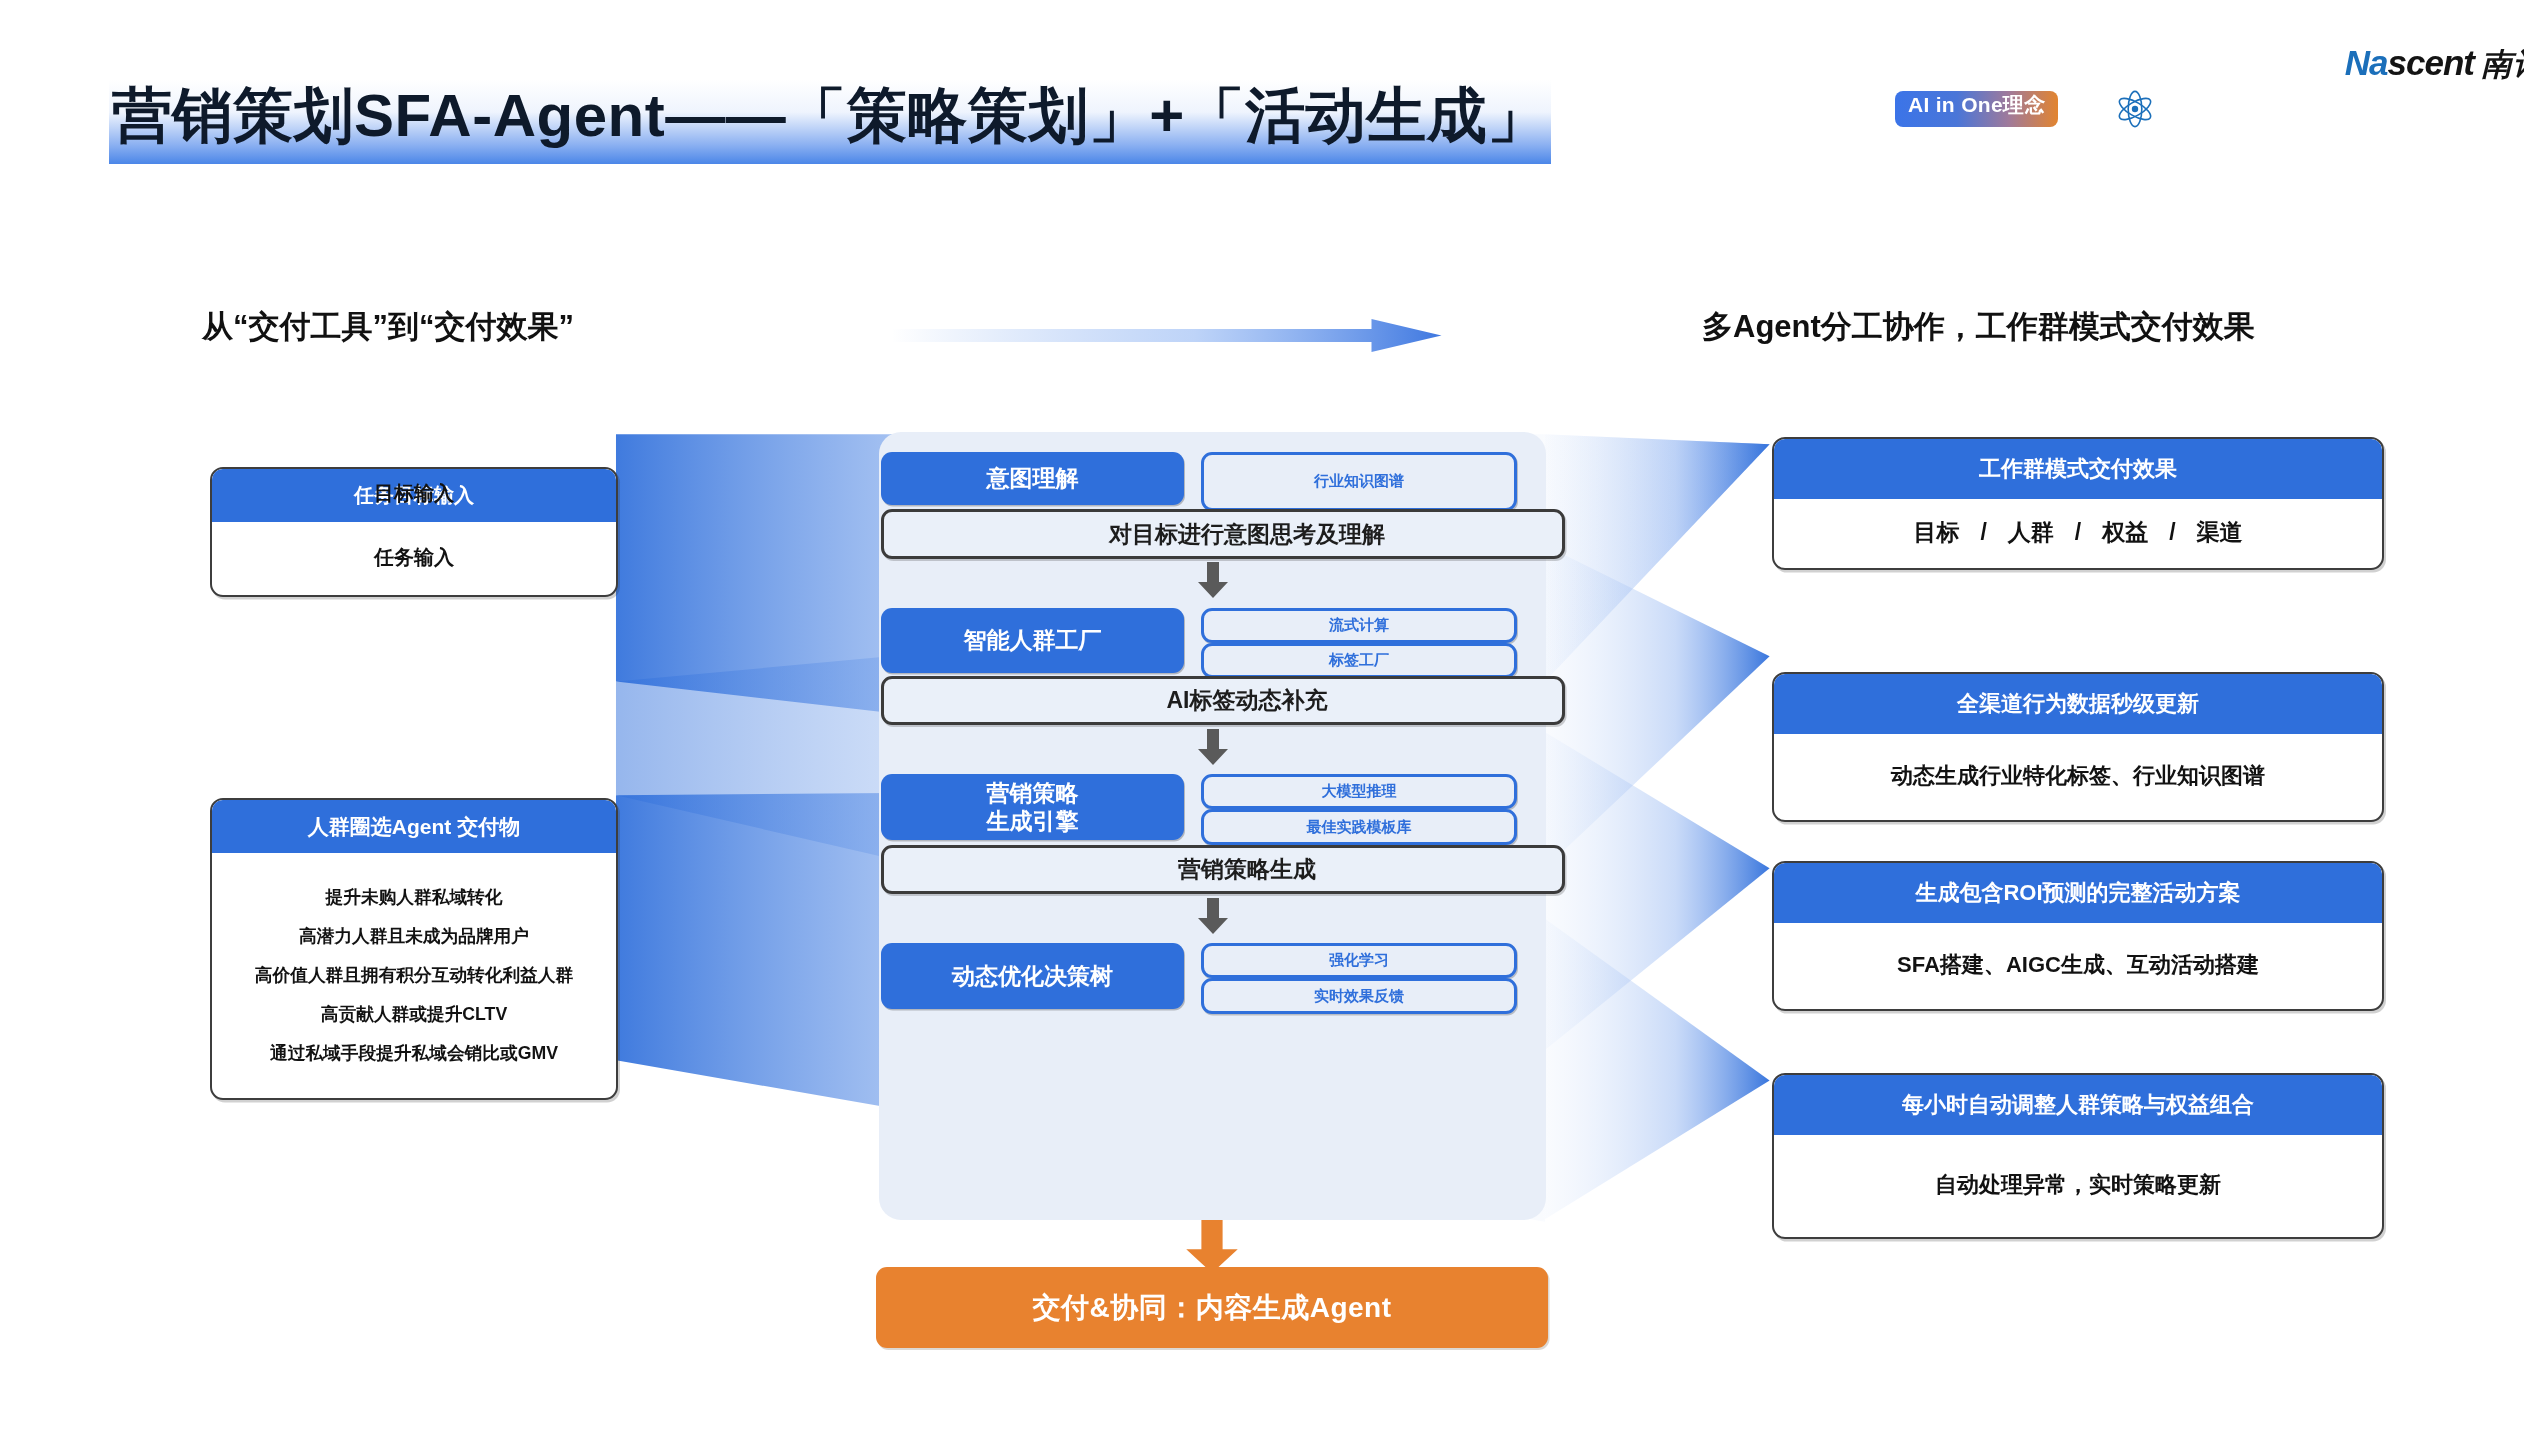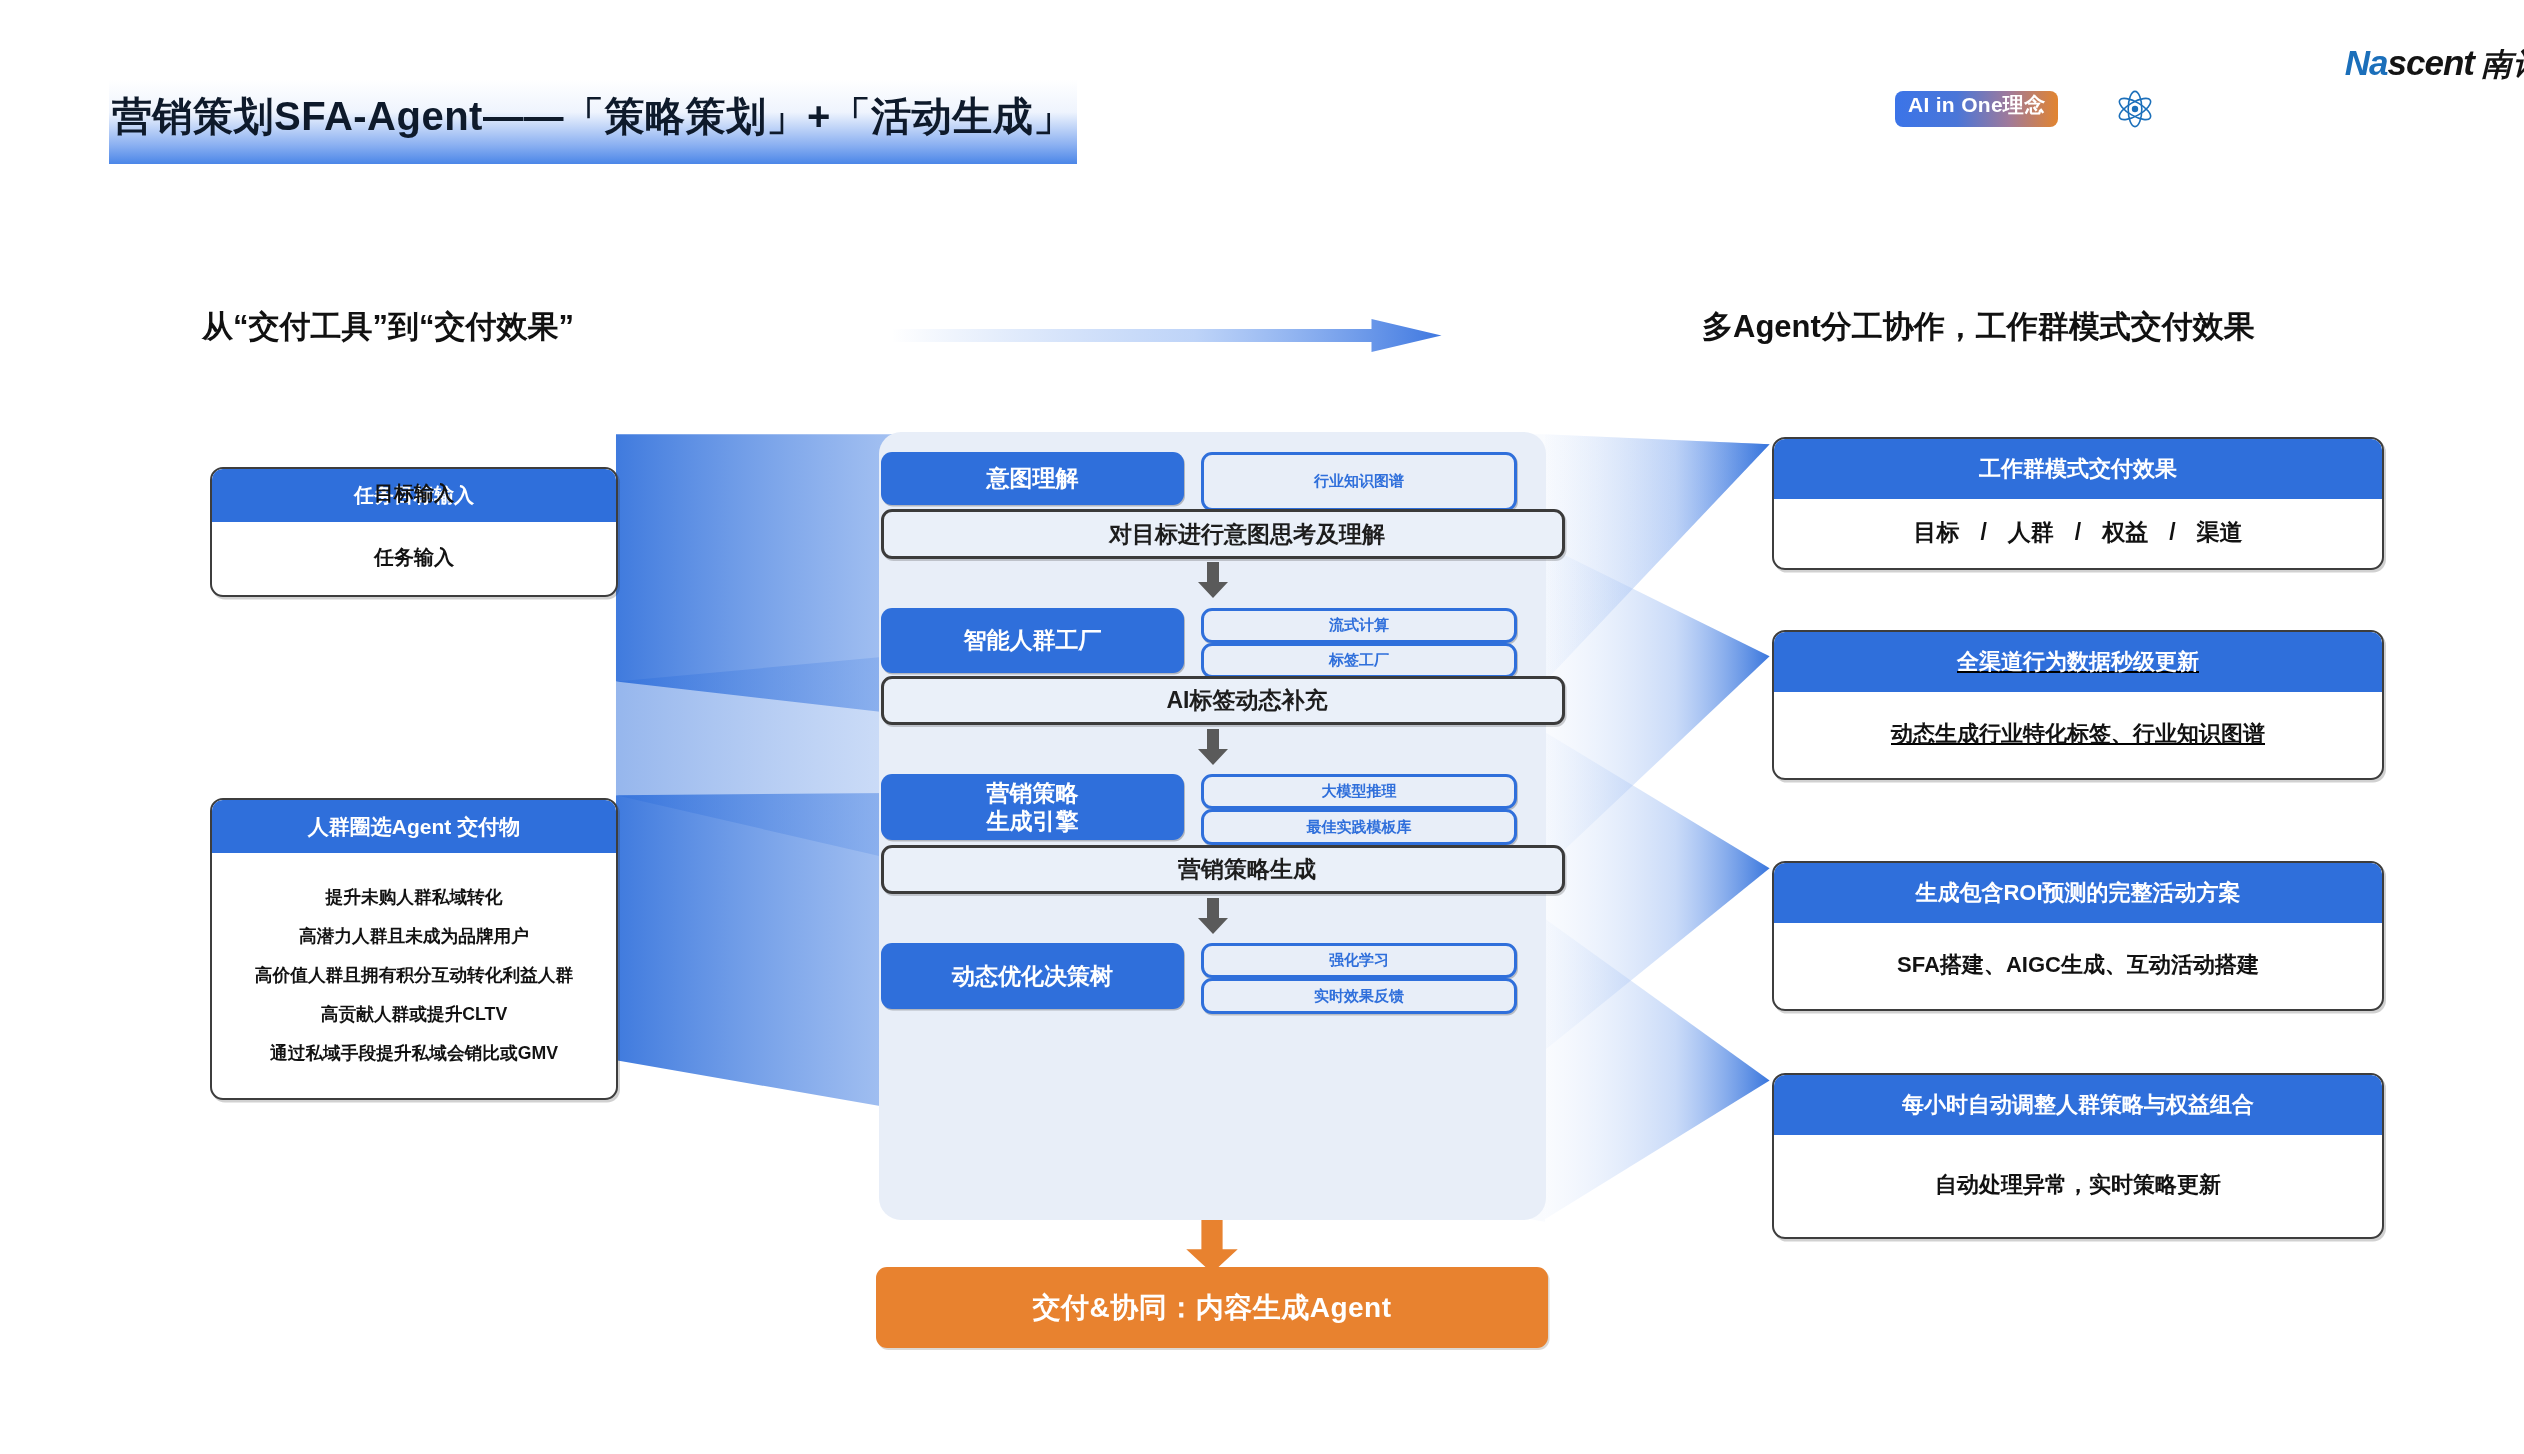--- a/index.html
+++ b/index.html
@@ -9,21 +9,21 @@
     -webkit-font-smoothing:antialiased;
   }
   .abs{position:absolute;}
 
   
   #page-title{
     left:109px;top:68px;width:1798px;height:96px;
     display:flex;align-items:center;
   }
   #page-title .title-text{
-    font-size:40px;font-weight:700;color:#0e1a2b;letter-spacing:0.5px;
+    font-size:60px;font-weight:700;color:#0e1a2b;letter-spacing:0.5px;
     line-height:96px;white-space:nowrap;
     background:linear-gradient(180deg,rgba(255,255,255,0) 12%,rgba(225,235,252,.55) 46%,rgba(130,170,240,.92) 80%,#4b86e8 100%);
     padding:0 3px;
     display:inline-block;
     text-align:right;
   }
 
   #brand-logo{right:40px;top:43px;display:flex;align-items:baseline;gap:7px;}
   #brand-logo .nascent{
     font-size:35px;font-weight:800;font-style:italic;letter-spacing:-1px;
@@ -111,21 +111,21 @@
   #card-crowd .card-head{height:53px;font-size:21px;}
   #card-crowd .card-body{height:243px;gap:15px;font-size:17.7px;padding:0 7px;}
 
   
   .rcard{left:1772px;width:608px;}
   .rcard .card-head{height:60px;font-size:22px;}
   .rcard .card-body{font-size:22px;}
   #card-r1{top:437px;height:129px;}
   #card-r1 .card-body{height:67px;flex-direction:row;gap:0;font-size:23px;}
   #card-r1 .card-body .sep{color:#111;margin:0 21px;}
-  #card-r2{top:630px;height:146px;text-decoration:underline;}
+  #card-r2{top:672px;height:146px;}
   #card-r2 .card-body{height:84px;}
   #card-r3{top:861px;height:146px;}
   #card-r3 .card-body{height:84px;}
   #card-r4{top:1073px;height:162px;}
   #card-r4 .card-body{height:99px;}
 </style>
 </head>
 <body>
 
 <div class="abs" id="page-title">

